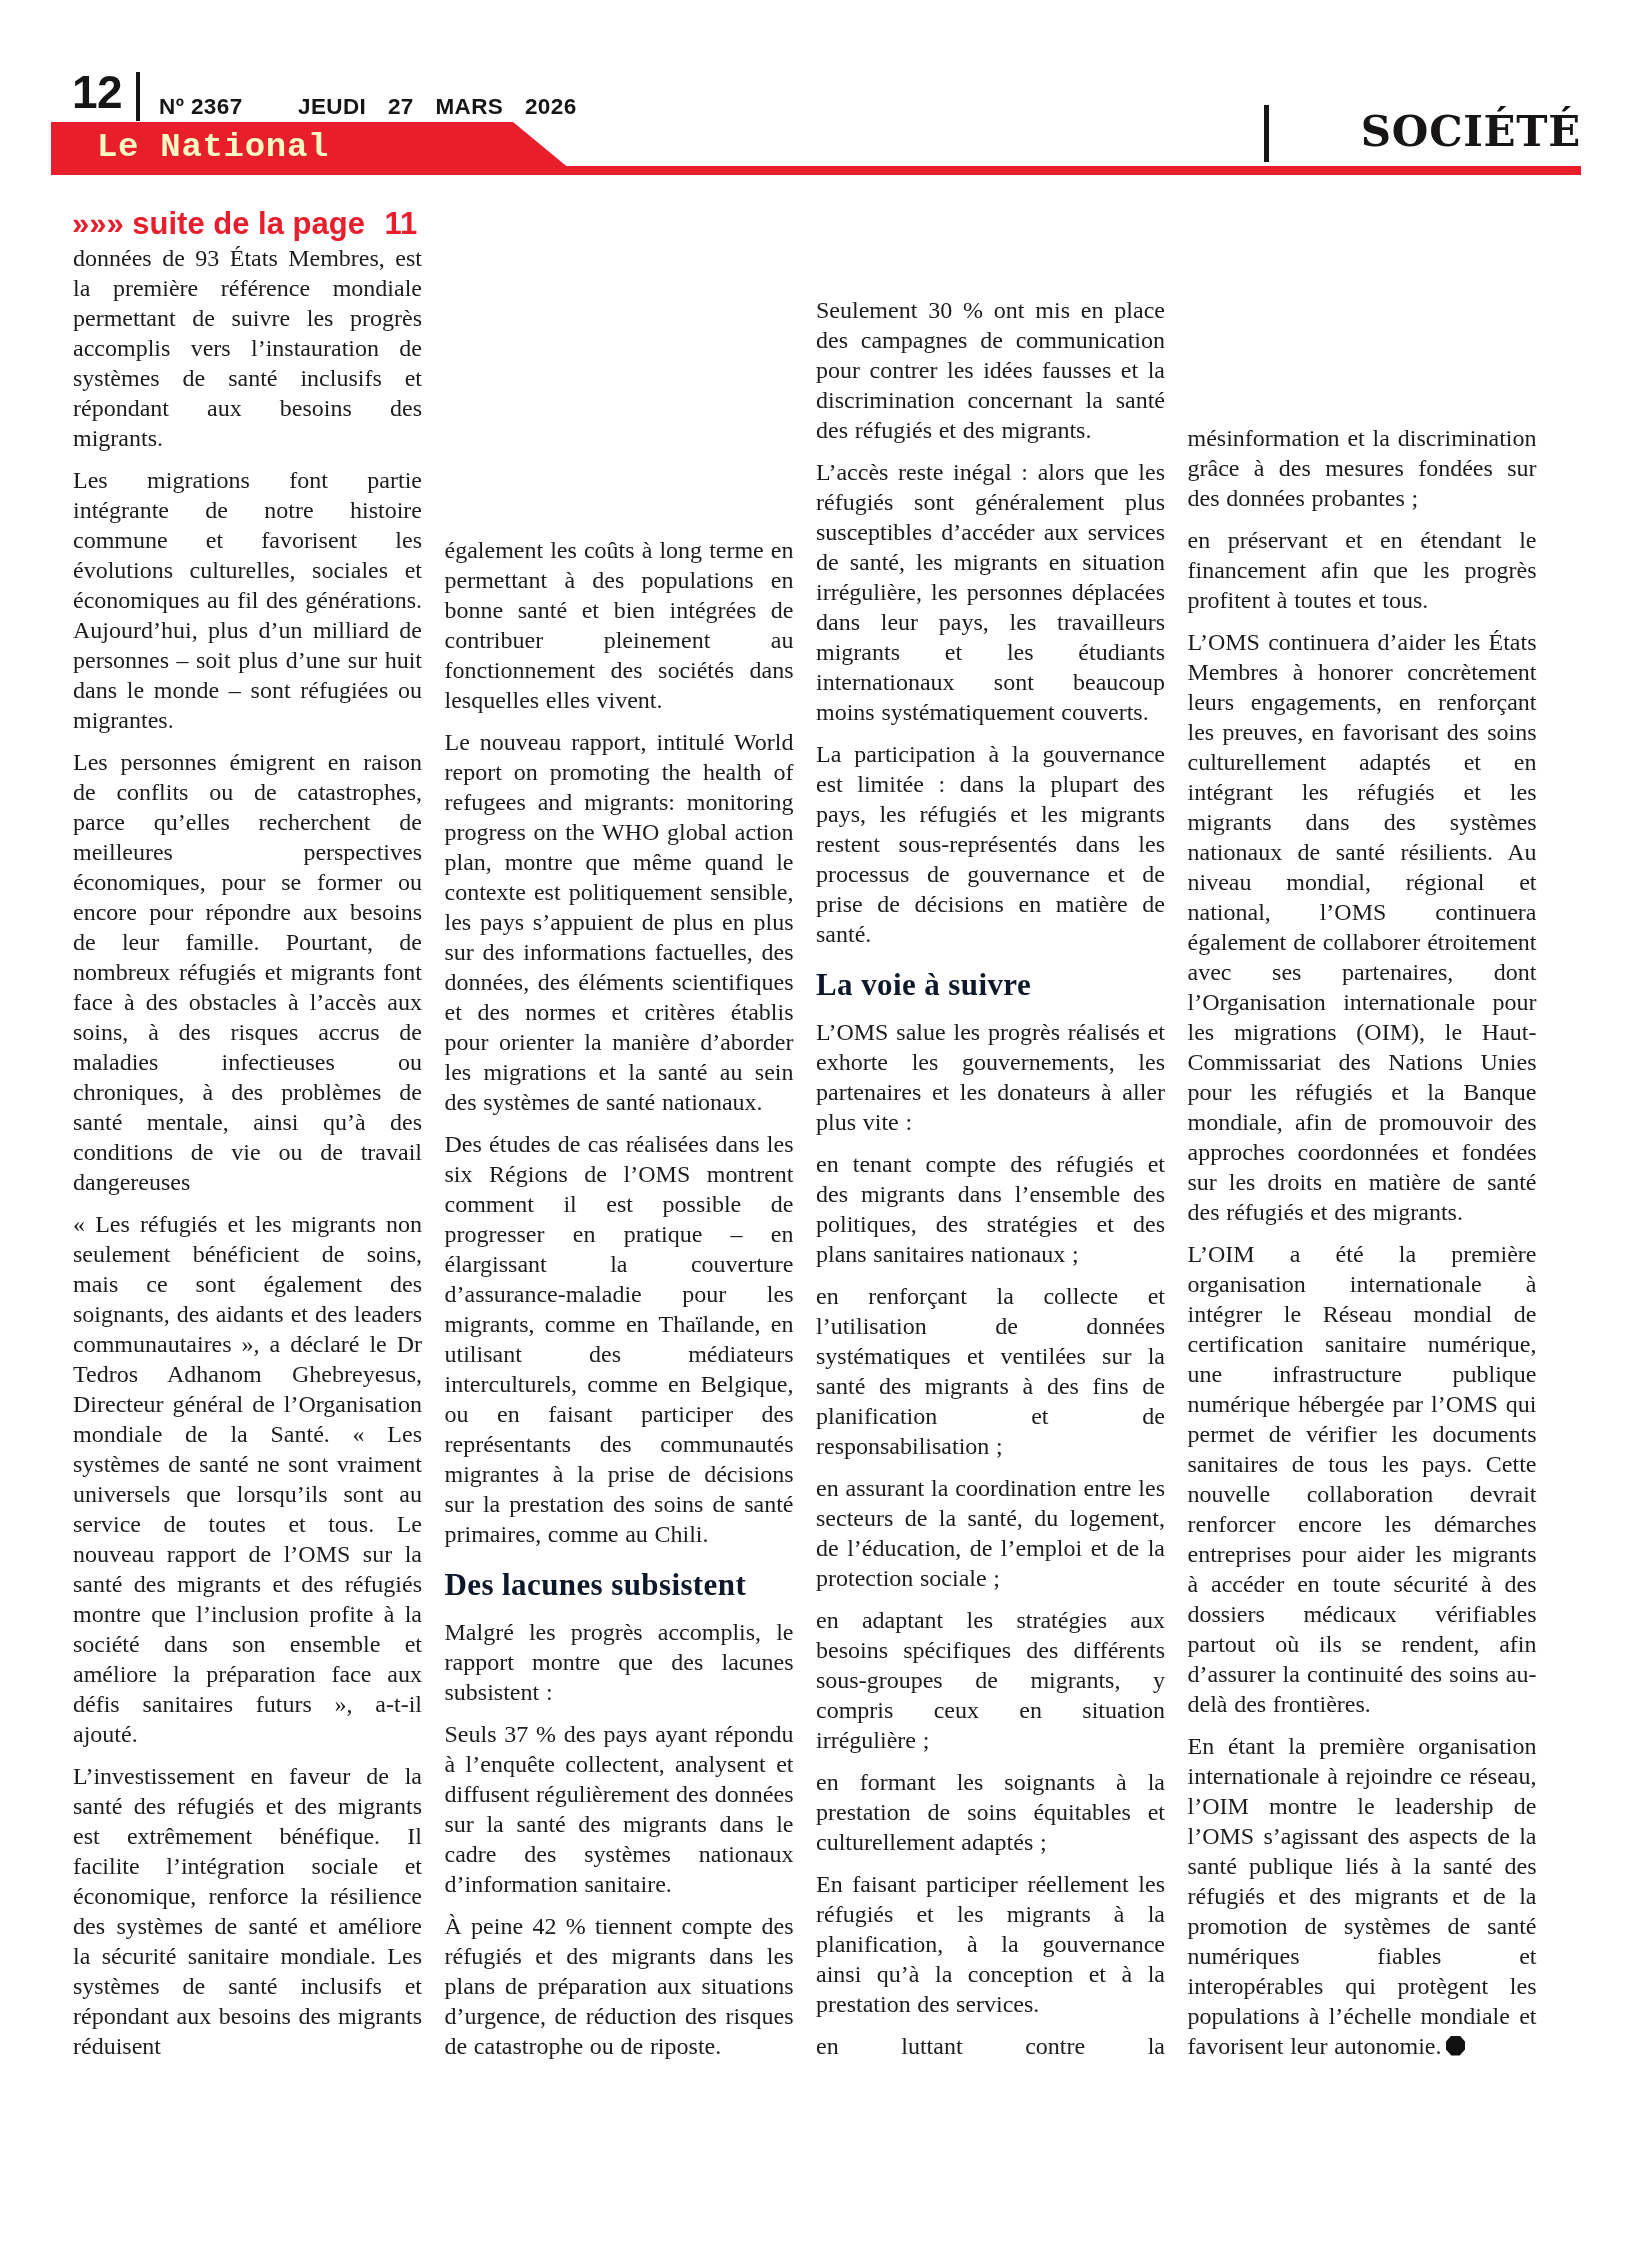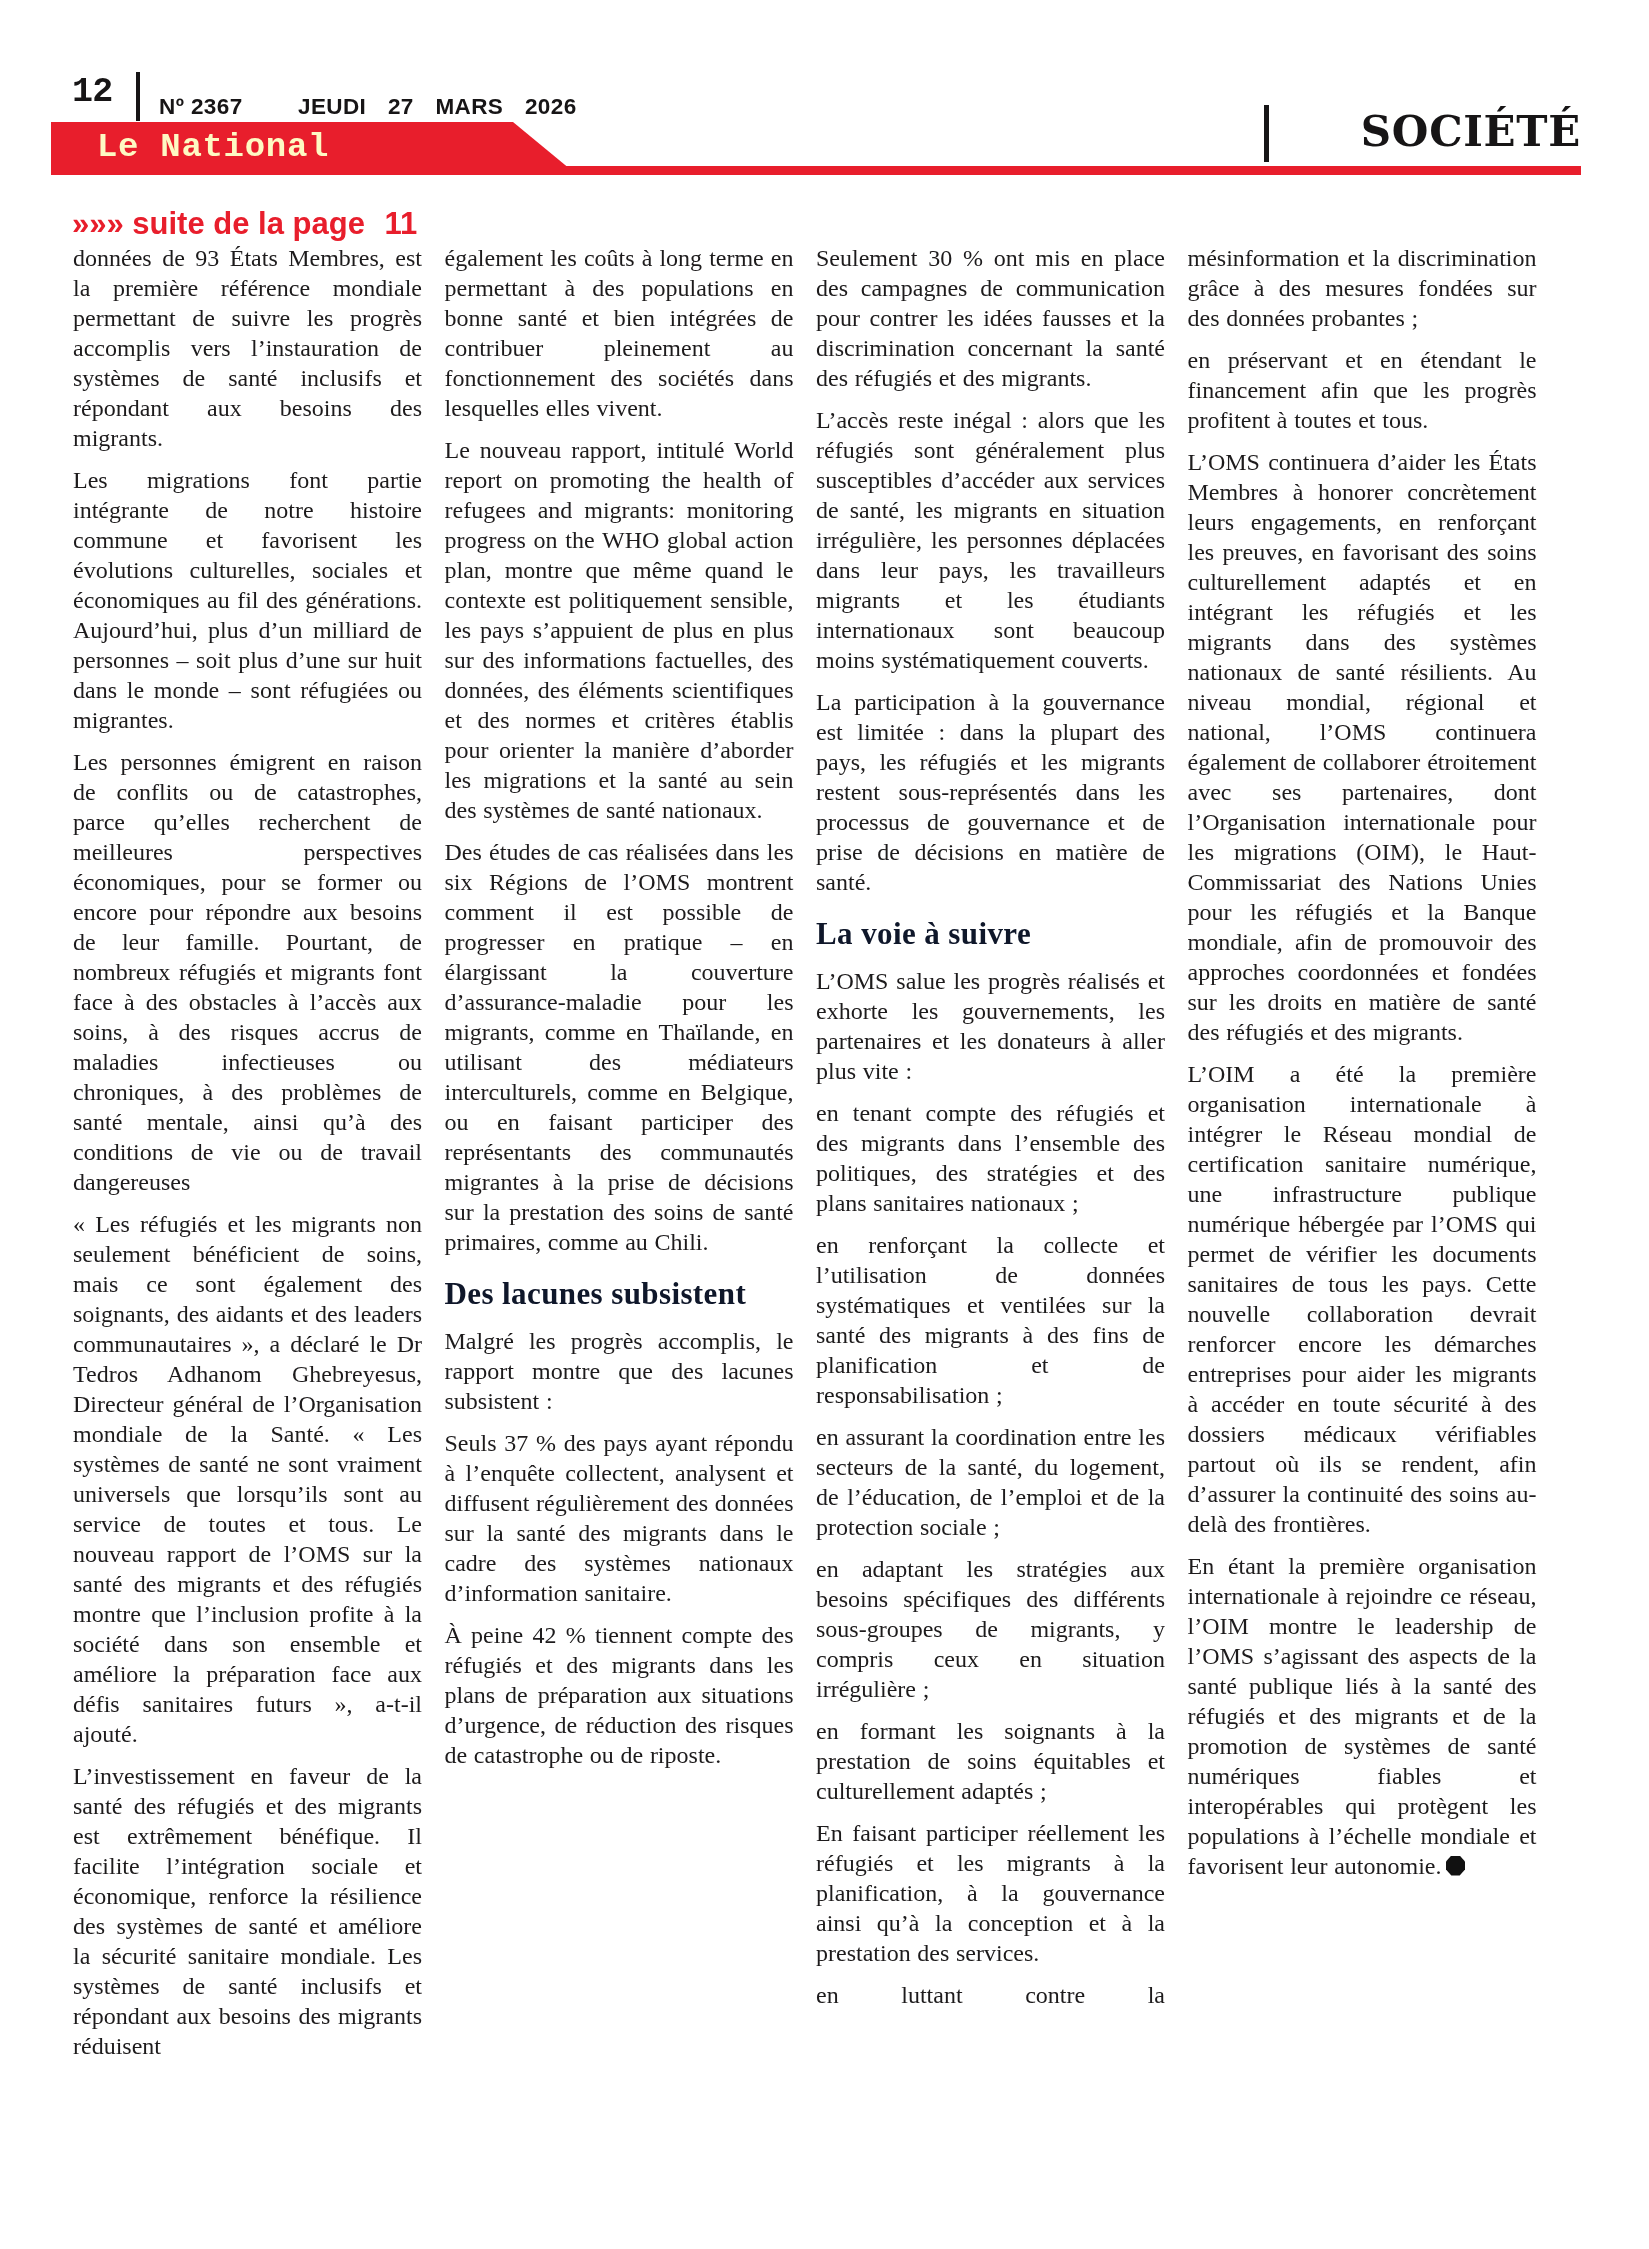--- a/index.html
+++ b/index.html
@@ -3,22 +3,22 @@
 <meta charset="utf-8">
 <style>
   html,body{margin:0;padding:0;background:#9a9a9a;}
   #page{
     position:relative;width:1650px;height:2250px;background:#ffffff;
     font-family:"Liberation Serif", serif;color:#1d1b1c;overflow:hidden;
   }
   
   #folio{
     position:absolute;left:72px;top:69px;
-    font-family:Liberation Mono, monospace;font-weight:bold;
-    font-size:35px;line-height:46px;letter-spacing:-0.7px;color:#171516;
+    font-family:Liberation Sans, sans-serif;font-weight:bold;
+    font-size:46px;line-height:46px;letter-spacing:-0.7px;color:#171516;
   }
   #folio-bar{position:absolute;left:136px;top:72px;width:3.7px;height:49px;background:#171516;}
   #issue{
     position:absolute;left:159px;top:94px;
     font-family:"Liberation Sans", sans-serif;font-weight:bold;
     font-size:22.5px;line-height:25.5px;color:#171516;letter-spacing:0.4px;
   }
   #date{
     position:absolute;left:298px;top:94px;
     font-family:"Liberation Sans", sans-serif;font-weight:bold;
@@ -45,21 +45,21 @@
   }
   #continuation{
     position:absolute;left:72px;top:211px;
     font-family:"Liberation Sans", sans-serif;font-weight:bold;
     font-size:31px;line-height:25.5px;color:var(--red);
   }
   #continuation .pageno{margin-left:19.5px;}
   
   #columns{
     position:absolute;left:73px;top:243px;width:1468px;
-    display:flex;gap:22.5px;align-items:flex-start;
+    display:flex;gap:22.5px;align-items:flex-end;
   }
   .col{width:349px;flex:0 0 349px;}
   .body-p{
     margin:0 0 12px 0;
     font-size:24px;line-height:30px;
     text-align:justify;
     word-spacing:0.7px;
   }
   .body-p.cont{text-align-last:justify;}
   h2.subhead{

